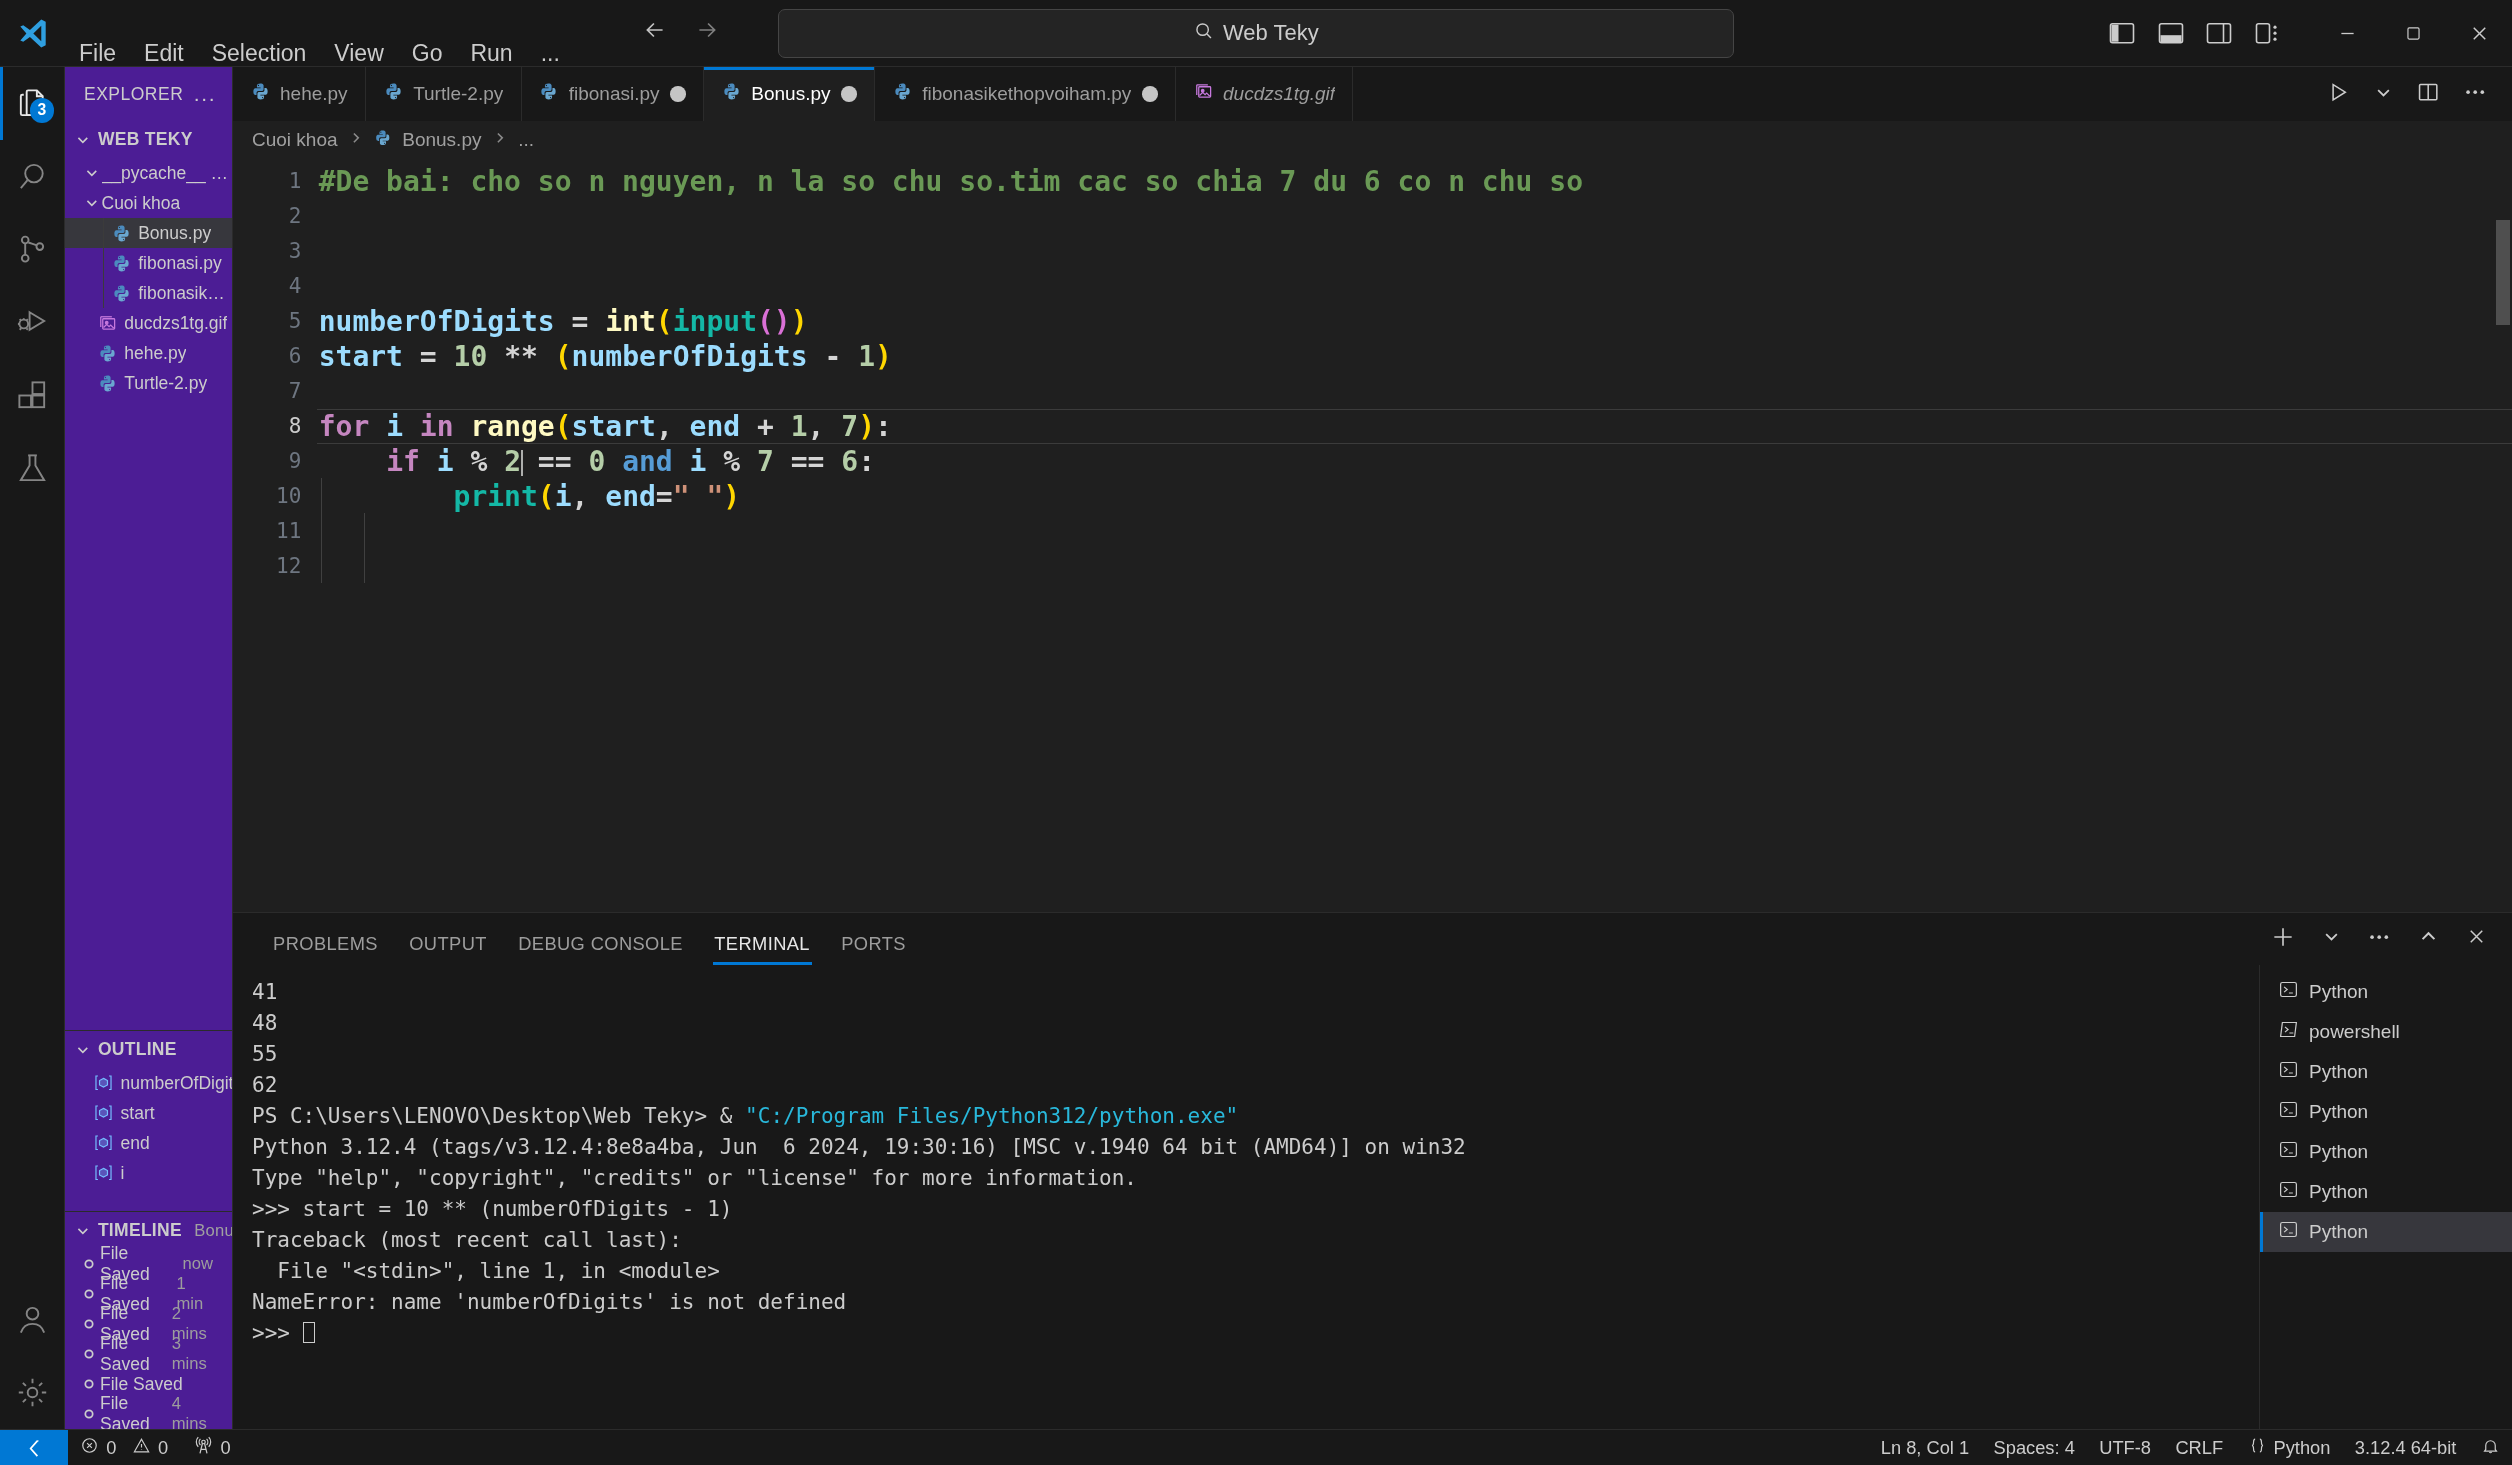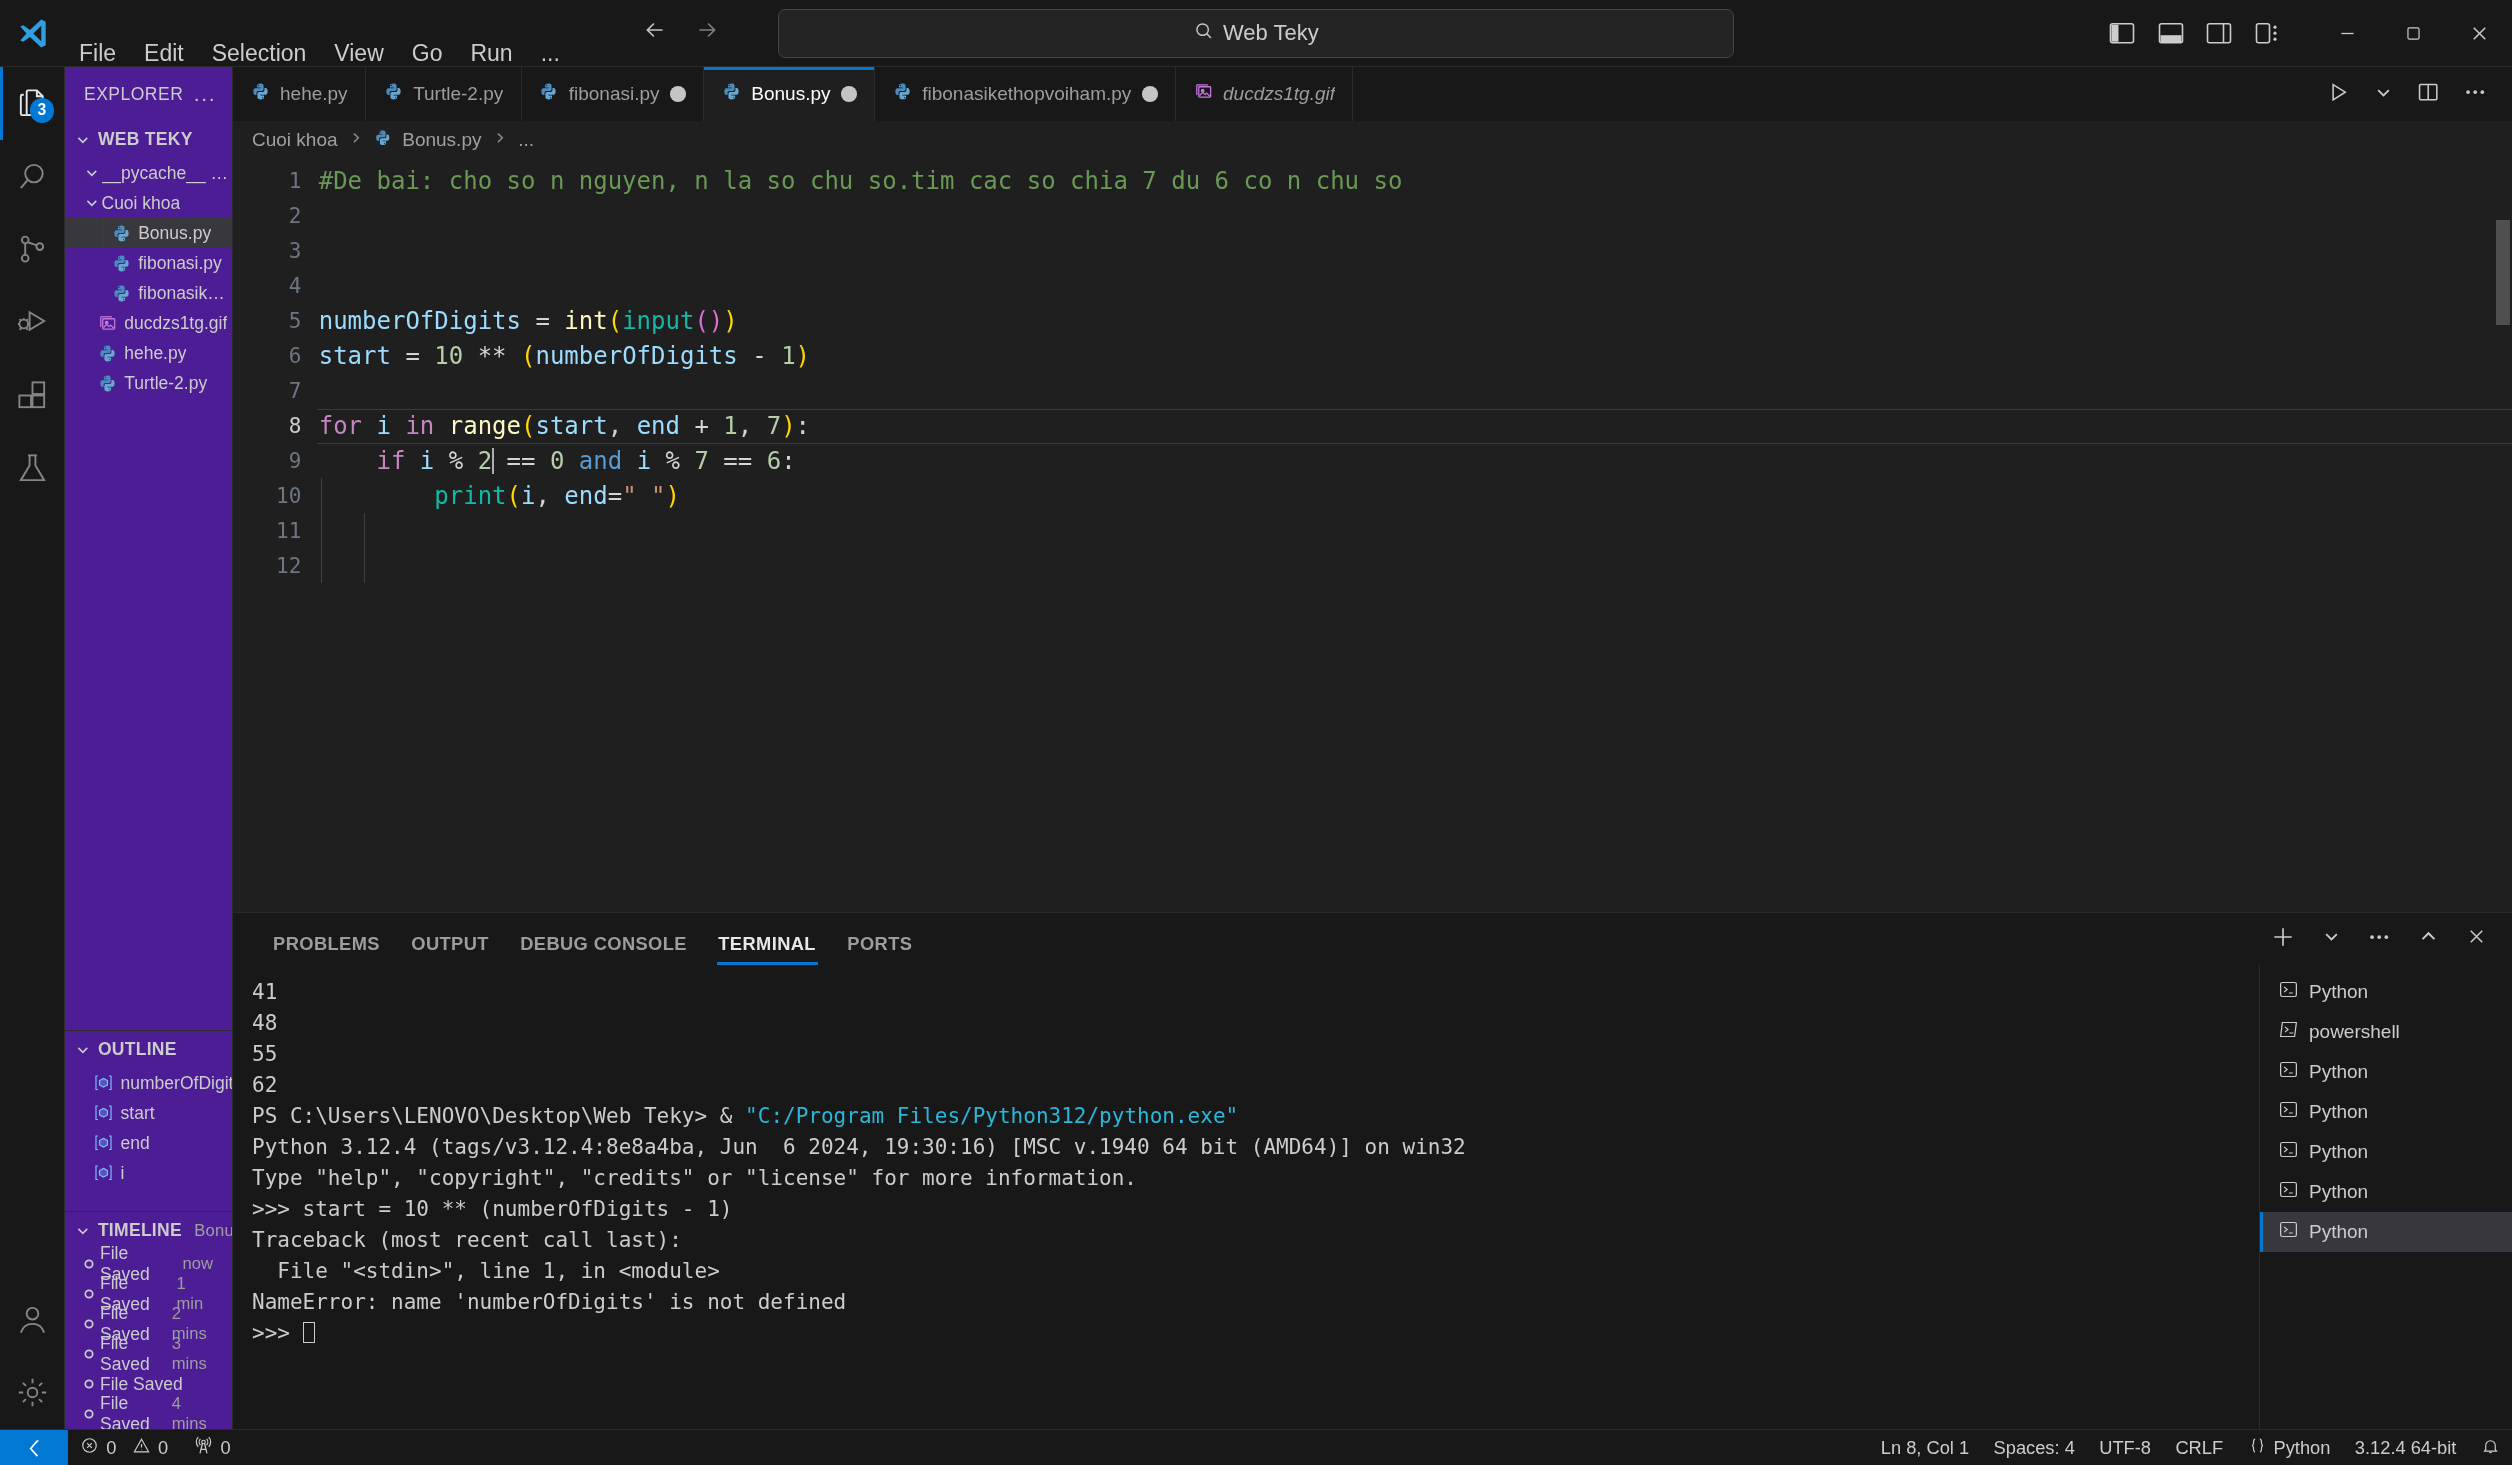--- a/index.html
+++ b/index.html
@@ -128,21 +128,21 @@
   .code-area { flex:1 1 auto; position:relative; overflow:hidden; background:#1f1f1f; display:flex; }
   .gutter { width: 84px; flex:0 0 84px; padding-top: 5.2px; }
   .lnum {
     height:35px; line-height:35px; text-align:right; padding-right:15.7px; color:#6e7681;
     font-family:"DejaVu Sans Mono", monospace; font-size:21px;
   }
   .lnum.current { color:#cccccc; }
   .code-lines { flex:1 1 auto; padding-top:5.2px; position:relative; min-width:0; }
   .cline {
     height:35px; line-height:35px; font-family:"DejaVu Sans Mono", monospace;
-    font-size:24px; white-space:pre; color:#cccccc; position:relative; padding-left:1.7px;
+    font-size:28px; white-space:pre; color:#cccccc; position:relative; padding-left:1.7px;font-weight:bold;
   }
   .cline.active-line { }
   .active-line-border { position:absolute; left:0; right:0; height:35px; border-top:0.9px solid #3b3b3b; border-bottom:0.9px solid #3b3b3b; pointer-events:none;}
   .cursor { display:inline-block; width:1.7px; height:26px; background:#aeafad; vertical-align:-5.2px;}
   .ind-guide { position:absolute; width:0.9px; background:#404040; }
 
   
   .t-comment { color:#6a9955; }
   .t-var     { color:#9cdcfe; }
   .t-func    { color:#fef9c3; }
@@ -156,21 +156,21 @@
   .t-builtin { color:#14b8a6; }
 
   .scroll-track { position:absolute; right:0; top:0; bottom:0; width:17.5px; }
   .scroll-thumb { position:absolute; right:1.7px; top:61px; width:14px; height:105px; background:#4f4f4f; border-radius:0; }
 
   
   .panel { height: 517px; flex:0 0 517px; background:#181818; display:flex; flex-direction:column; border-top:0.9px solid #2b2b2b; }
   .panel-head { height:52px; flex:0 0 52px; display:flex; align-items:flex-end; padding-left:24.4px; }
   .ptab {
     font-size:18.3px; color:#9d9d9d; padding: 0 15.7px 10.5px 15.7px; letter-spacing:0.4px;
-    position:relative; cursor:pointer; white-space:nowrap;font-weight:bold;
+    position:relative; cursor:pointer; white-space:nowrap;
   }
   .ptab.active { color:#e7e7e7; }
   .ptab.active::after { content:""; position:absolute; left:14px; right:14px; bottom:0; height:2.6px; background:#0078d4;}
   .panel-actions { margin-left:auto; display:flex; align-items:center; gap:26px; padding: 0 24.4px 12.2px 0; color:#cccccc;}
   .panel-body { flex:1 1 auto; display:flex; min-height:0; }
   .term-out {
     flex:1 1 auto; padding: 12.2px 0 0 19px; overflow:hidden; min-width:0;
     font-family:"DejaVu Sans Mono", monospace; font-size:21px; color:#cccccc;
   }
   .tline { height:31px; line-height:31px; white-space:pre; }

